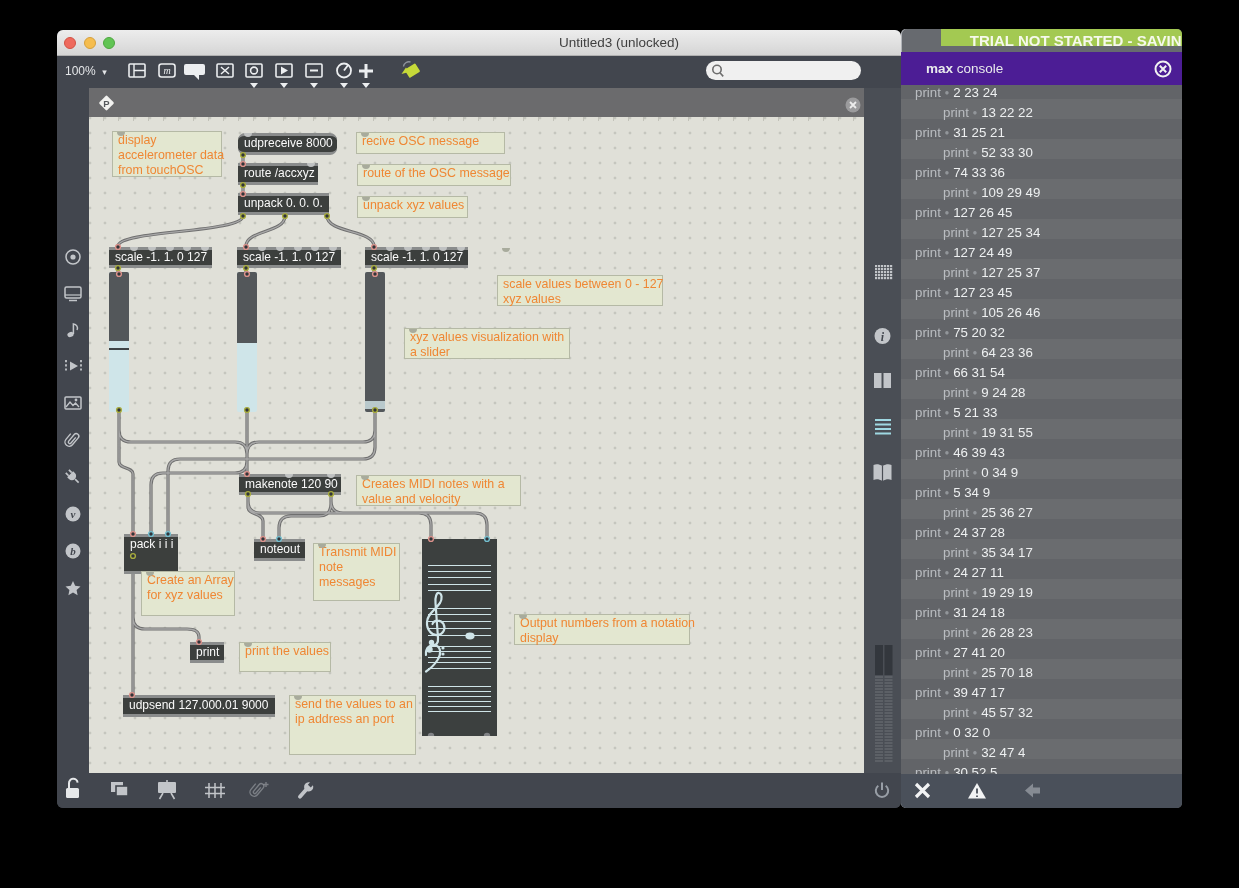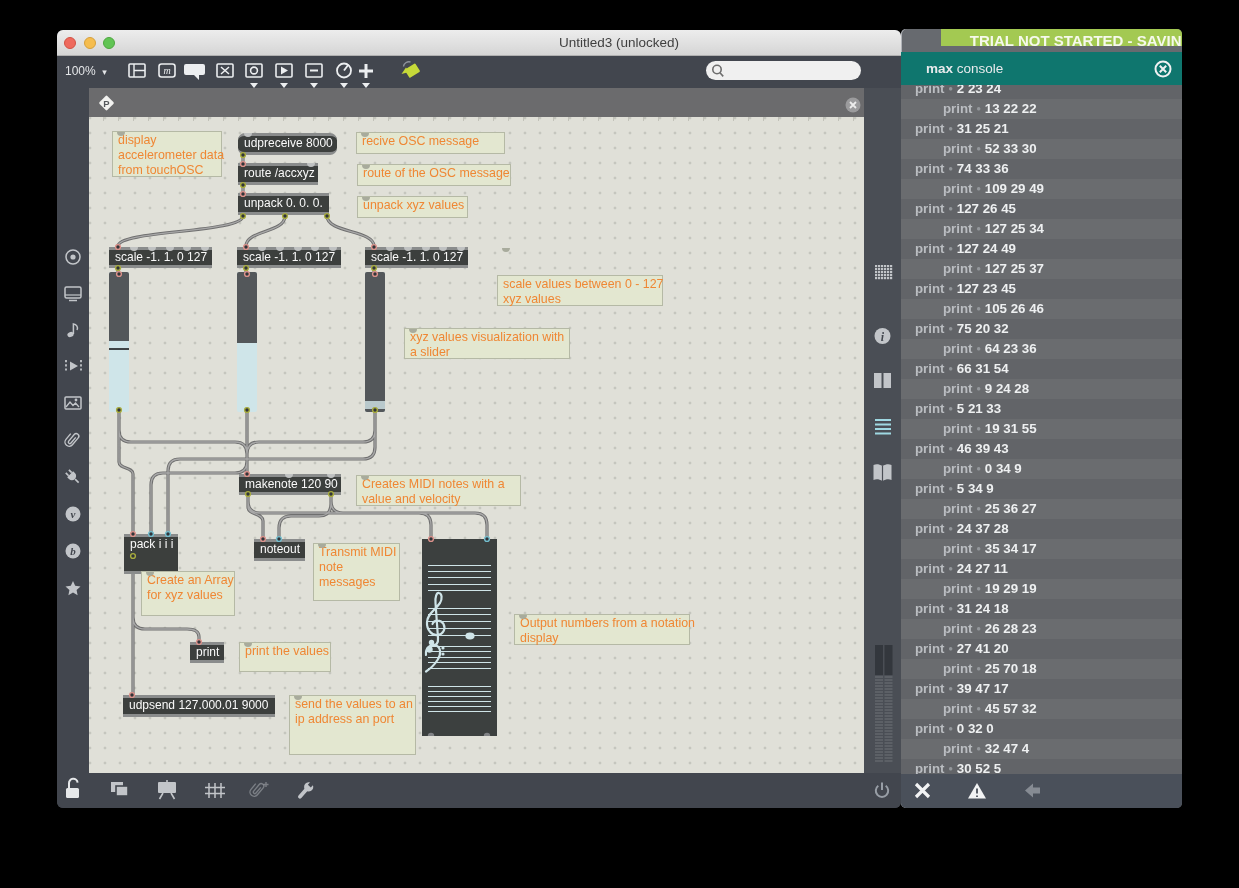--- a/index.html
+++ b/index.html
@@ -28,24 +28,24 @@
     color:#fafafa;font-size:12px;line-height:15.5px;white-space:nowrap;padding-left:6px;overflow:hidden;}
   .cmt{position:absolute;background:#e3e7d0;border:1px solid #b5b9a5;color:#ef8734;
     font-size:12.4px;line-height:15px;padding:1px 0 0 5px;white-space:nowrap;}
   .slider{position:absolute;width:20px;background:#cfe5e9;border-radius:2px;}
   .sfill{position:absolute;left:0;top:0;width:20px;background:#53575a;border-radius:2px 2px 0 0;}
   
   #console{position:absolute;left:901px;top:29px;width:281px;height:779px;border-radius:5px;
     overflow:hidden;background:#676a6f;box-shadow:inset 1px 0 0 #b0b3b8;}
   #banner{position:absolute;left:0;top:0;width:281px;height:17px;background:#a3c952;
     color:#f6f9ec;font-size:15px;font-weight:bold;text-align:center;line-height:24px;margin-left:40px;}
-  #chead{position:absolute;left:0;top:23px;width:281px;height:33px;background:#0f766e;
+  #chead{position:absolute;left:0;top:23px;width:281px;height:33px;background:#4c1d95;
     color:#e8eaec;font-size:13.5px;line-height:33px;}
   #rows{position:absolute;left:0;top:56px;width:281px;height:689px;overflow:hidden;background:#626467;}
-  .crow{height:20px;font-size:13.3px;font-weight:bold;line-height:20px;white-space:nowrap;}
+  .crow{height:20px;font-size:13.3px;font-weight:normal;line-height:28px;white-space:nowrap;}
   .crow .p{color:#babdc1;margin-left:14px;}
   .crow .b{color:#92969a;font-size:8px;vertical-align:2px;}
   .crow .v{color:#eef0f1;}
   .r0{background:#626468;}
   .r1{background:#6a6c6f;padding-left:28px;}
   #cbot{position:absolute;left:0;top:745px;width:281px;height:34px;background:#4a505a;}
 </style>
 </head>
 <body>
 <div id="patcher">

